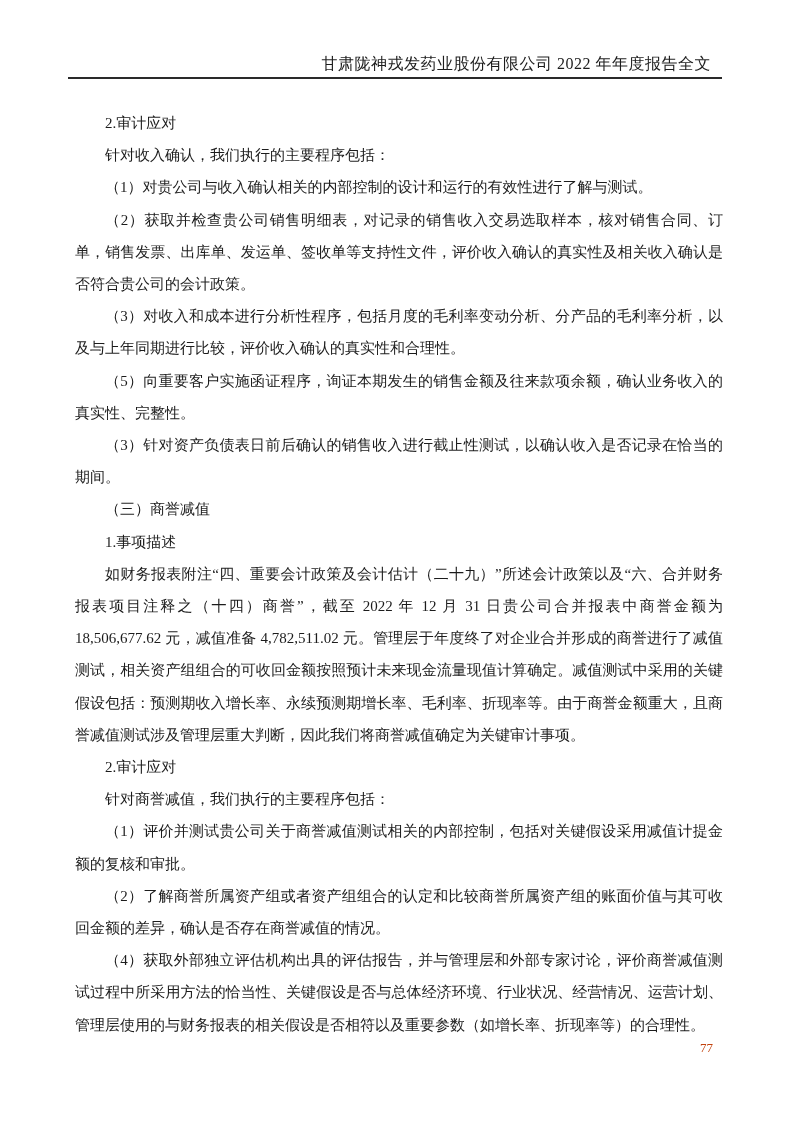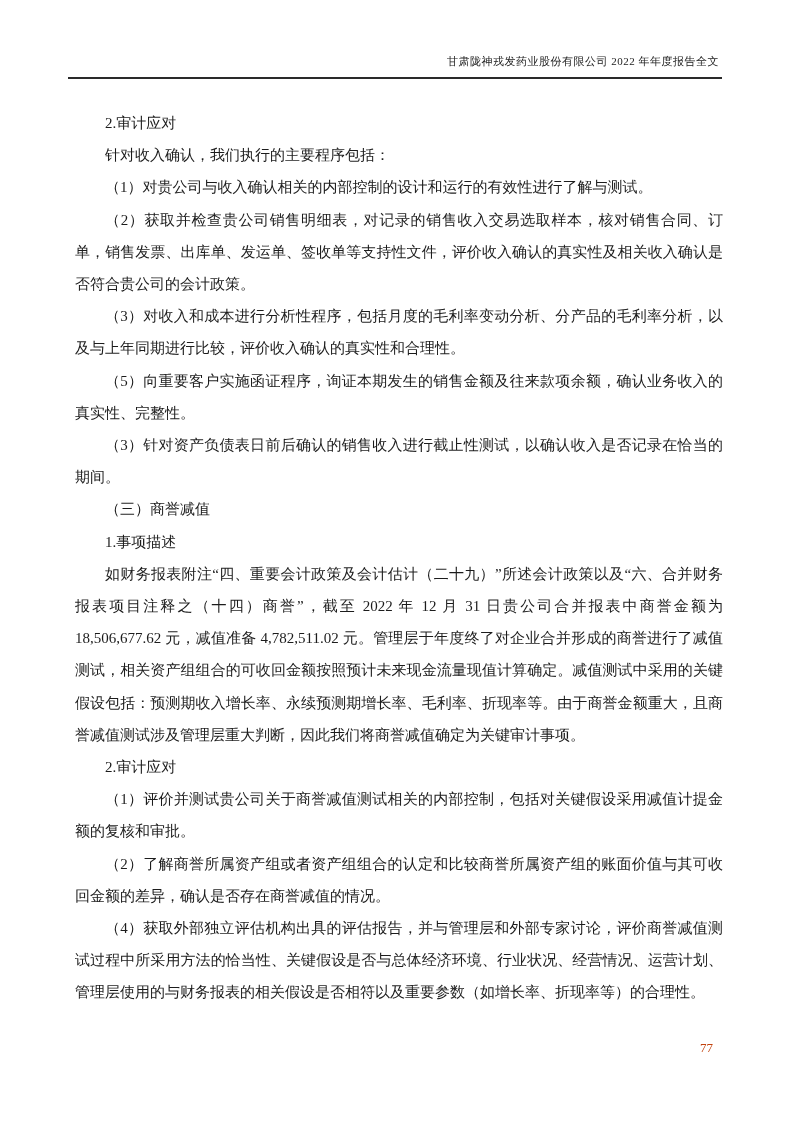--- a/index.html
+++ b/index.html
@@ -12,22 +12,22 @@
     width: 793px;
     height: 1122px;
     background: #ffffff;
     font-family: "Liberation Serif", "DejaVu Serif", serif;
     color: #1c1c1c;
     overflow: hidden;
   }
   .header-title {
     position: absolute;
     top: 54px;
-    right: 74px;
-    font-size: 11px;
+    right: 82px;
+    font-size: 16px;
     letter-spacing: 0.5px;
     white-space: nowrap;
     color: #1c1c1c;
   }
   .header-rule {
     position: absolute;
     top: 77px;
     left: 68px;
     right: 71px;
     border-top: 2px solid #2a2a2a;
@@ -68,19 +68,20 @@
       <p>针对收入确认，我们执行的主要程序包括：</p>
       <p>（1）对贵公司与收入确认相关的内部控制的设计和运行的有效性进行了解与测试。</p>
       <p>（2）获取并检查贵公司销售明细表，对记录的销售收入交易选取样本，核对销售合同、订单，销售发票、出库单、发运单、签收单等支持性文件，评价收入确认的真实性及相关收入确认是否符合贵公司的会计政策。</p>
       <p>（3）对收入和成本进行分析性程序，包括月度的毛利率变动分析、分产品的毛利率分析，以及与上年同期进行比较，评价收入确认的真实性和合理性。</p>
       <p>（5）向重要客户实施函证程序，询证本期发生的销售金额及往来款项余额，确认业务收入的真实性、完整性。</p>
       <p>（3）针对资产负债表日前后确认的销售收入进行截止性测试，以确认收入是否记录在恰当的期间。</p>
       <p>（三）商誉减值</p>
       <p>1.事项描述</p>
       <p>如财务报表附注“四、重要会计政策及会计估计（二十九）”所述会计政策以及“六、合并财务报表项目注释之（十四）商誉”，截至 2022 年 12 月 31 日贵公司合并报表中商誉金额为 18,506,677.62 元，减值准备 4,782,511.02 元。管理层于年度终了对企业合并形成的商誉进行了减值测试，相关资产组组合的可收回金额按照预计未来现金流量现值计算确定。减值测试中采用的关键假设包括：预测期收入增长率、永续预测期增长率、毛利率、折现率等。由于商誉金额重大，且商誉减值测试涉及管理层重大判断，因此我们将商誉减值确定为关键审计事项。</p>
       <p>2.审计应对</p>
+      <p>针对商誉减值，我们执行的主要程序包括：</p>
       <p>（1）评价并测试贵公司关于商誉减值测试相关的内部控制，包括对关键假设采用减值计提金额的复核和审批。</p>
       <p>（2）了解商誉所属资产组或者资产组组合的认定和比较商誉所属资产组的账面价值与其可收回金额的差异，确认是否存在商誉减值的情况。</p>
       <p>（4）获取外部独立评估机构出具的评估报告，并与管理层和外部专家讨论，评价商誉减值测试过程中所采用方法的恰当性、关键假设是否与总体经济环境、行业状况、经营情况、运营计划、管理层使用的与财务报表的相关假设是否相符以及重要参数（如增长率、折现率等）的合理性。</p>
     </div>
 
   <div class="page-number">77</div>
 </div>
 
 </body></html>

